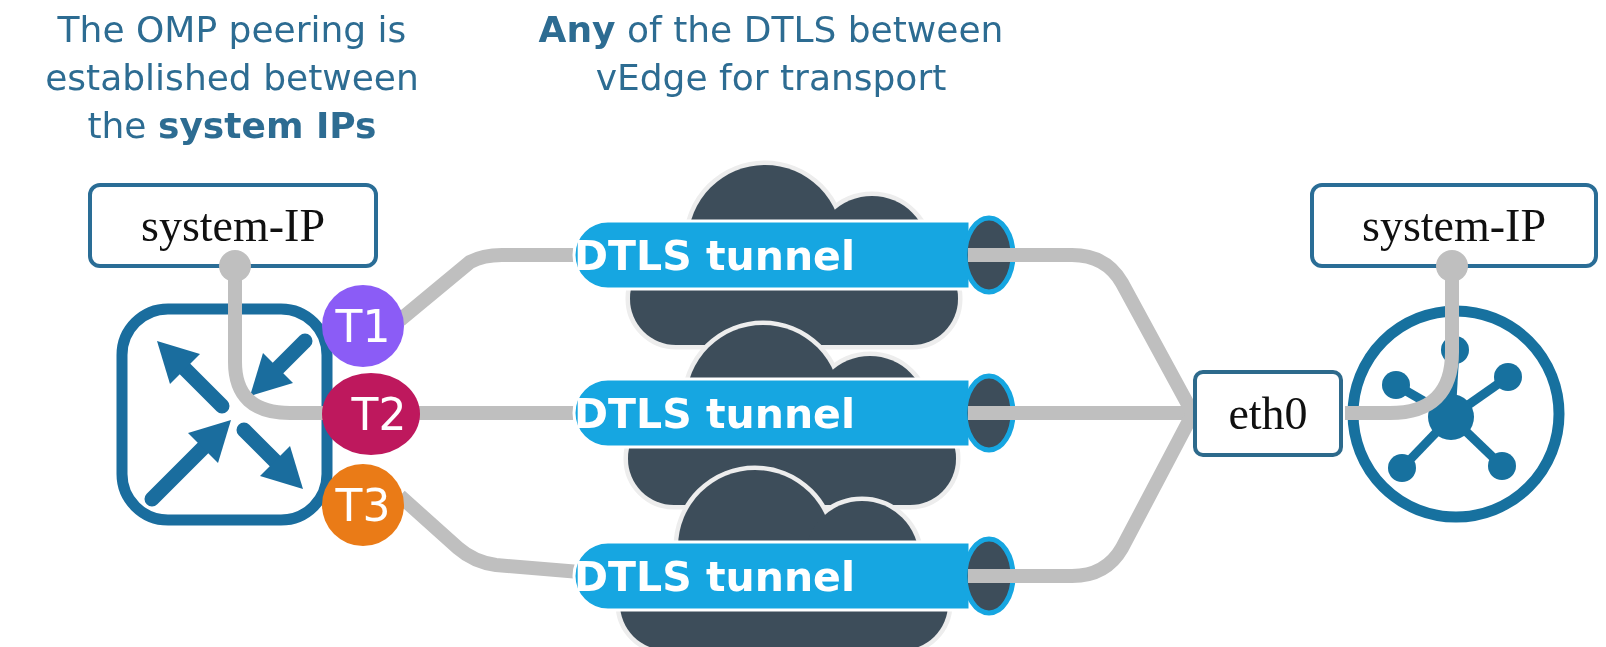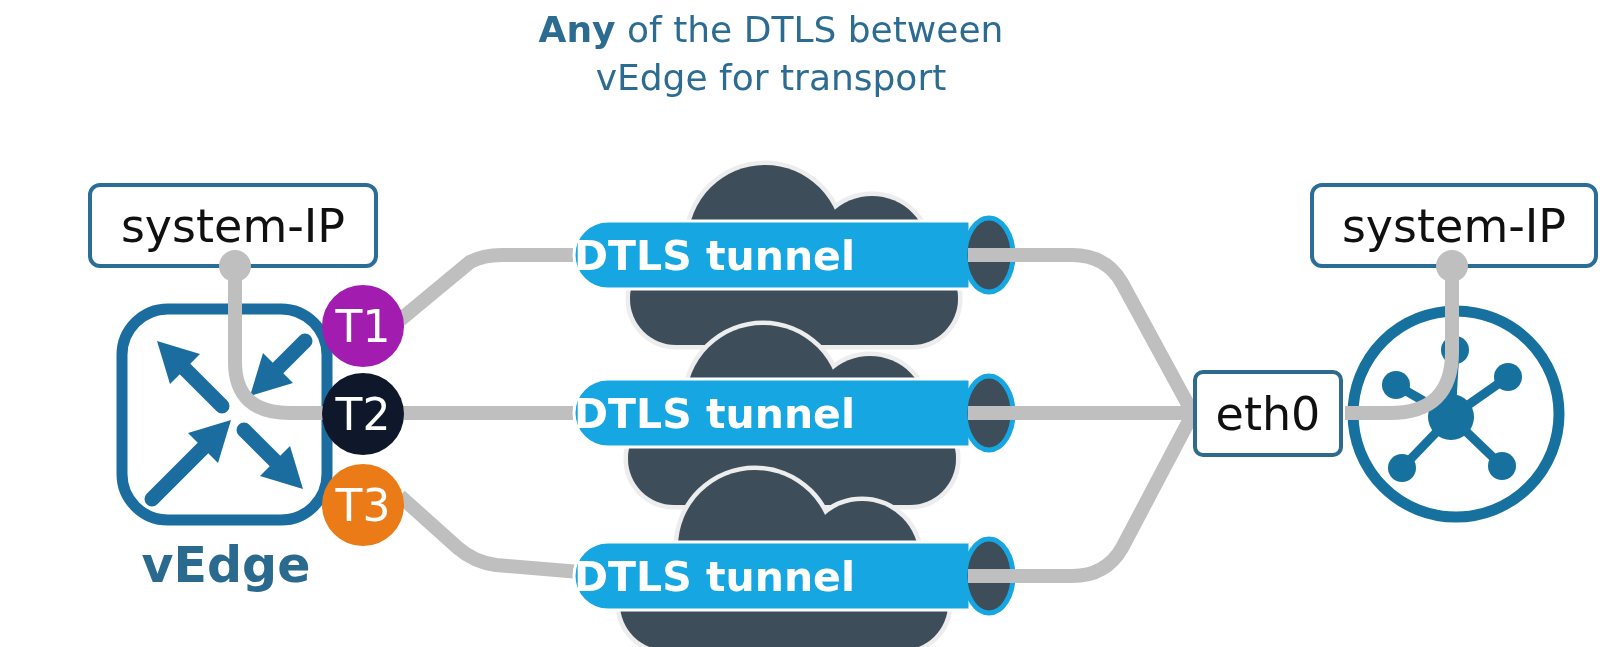--- a/index.html
+++ b/index.html
@@ -4,31 +4,31 @@
 <style>
   html,body{margin:0;padding:0;background:#ffffff;}
   .stage{position:relative;width:1606px;height:647px;overflow:hidden;background:#fff;
          font-family:"DejaVu Sans","Liberation Sans",sans-serif;}
   .stage svg{position:absolute;left:0;top:0;}
   .caption{position:absolute;top:6px;text-align:center;color:#2d6c92;font-size:36px;line-height:48px;font-weight:400;}
   .caption .b{font-weight:700;}
   .cap-left{left:10px;width:444px;}
   .cap-mid{left:511px;width:520px;}
   .ipbox{position:absolute;background:#fff;border:4px solid #2a6d96;border-radius:12px;
-         display:flex;align-items:center;justify-content:center;color:#101010;font-size:46px;z-index:3;}
+         display:flex;align-items:center;justify-content:center;color:#101010;font-size:46px;z-index:3;font-family:Liberation Serif, serif;}
   .box-sysip-left{left:88px;top:183px;width:282px;height:77px;}
   .box-sysip-right{left:1310px;top:183px;width:280px;height:77px;}
   .box-eth0{left:1193px;top:370px;width:142px;height:79px;border-width:4px;border-color:#2d6a8c;border-radius:10px;z-index:2;align-items:center;}
   .dot{position:absolute;width:32px;height:32px;border-radius:50%;background:#bfbfbf;z-index:4;}
   .dot-left{left:219px;top:250px;}
   .dot-right{left:1436px;top:250px;}
   .tport{position:absolute;width:82px;height:82px;border-radius:50%;display:flex;align-items:center;
          justify-content:center;color:#fff;font-size:44px;z-index:2;}
-  .t1{left:322px;top:285px;background:#a21caf;}
-  .t2{left:322px;top:373px;background:#0f172a;}
+  .t1{left:322px;top:285px;background:#8b5cf6;}
+  .t2{left:322px;top:373px;background:#be185d;padding-left:16px;}
   .t3{left:322px;top:464px;background:#ea7b17;}
   .dtls{position:absolute;left:574px;width:396px;text-align:left;color:#fff;
         font-size:41px;font-weight:700;z-index:2;}
   .dtls1{top:232px;} .dtls2{top:390px;} .dtls3{top:553px;}
   .nodelabel{position:absolute;text-align:center;color:#2b6a8f;font-size:49px;font-weight:700;}
   .lbl-vedge{left:119px;top:537px;width:214px;}
   .lbl-vsmart{left:1333px;top:525px;width:240px;}
 </style>
 </head>
 <body>
@@ -107,20 +107,25 @@
       <ellipse cx="989" cy="413" rx="24" ry="37" fill="#3d4d5a" stroke="#16a6e1" stroke-width="5"></ellipse>
       <path d="M968 413 H1022" stroke="#bfbfbf" stroke-width="14" fill="none"></path>
     </g>
     <g>
       <path d="M608 542 H970 V610 H608 A34 34 0 0 1 608 542 Z" fill="#16a6e1" stroke="#ffffff" stroke-width="3"></path>
       <ellipse cx="989" cy="576" rx="24" ry="37" fill="#3d4d5a" stroke="#16a6e1" stroke-width="5"></ellipse>
       <path d="M968 576 H1022" stroke="#bfbfbf" stroke-width="14" fill="none"></path>
     </g>
   </svg>
 
+  <div class="caption cap-left">
+    <div><span>The OMP peering is</span></div>
+    <div><span>established between</span></div>
+    <div><span>the </span><span class="b">system IPs</span></div>
+  </div>
 
   <div class="caption cap-mid">
     <div><span class="b">Any</span><span> of the DTLS between</span></div>
     <div><span>vEdge for transport</span></div>
   </div>
 
   <div class="ipbox box-sysip-left">
     <span>system-IP</span>
   </div>
   <div class="ipbox box-sysip-right">
@@ -140,15 +145,14 @@
     <span>T2</span>
   </div>
   <div class="tport t3">
     <span>T3</span>
   </div>
 
   <div class="dtls dtls1">DTLS tunnel</div>
   <div class="dtls dtls2">DTLS tunnel</div>
   <div class="dtls dtls3">DTLS tunnel</div>
 
-  <div class="nodelabel lbl-vedge">vEdge</div>
 
 </div>
 
 </body></html>

